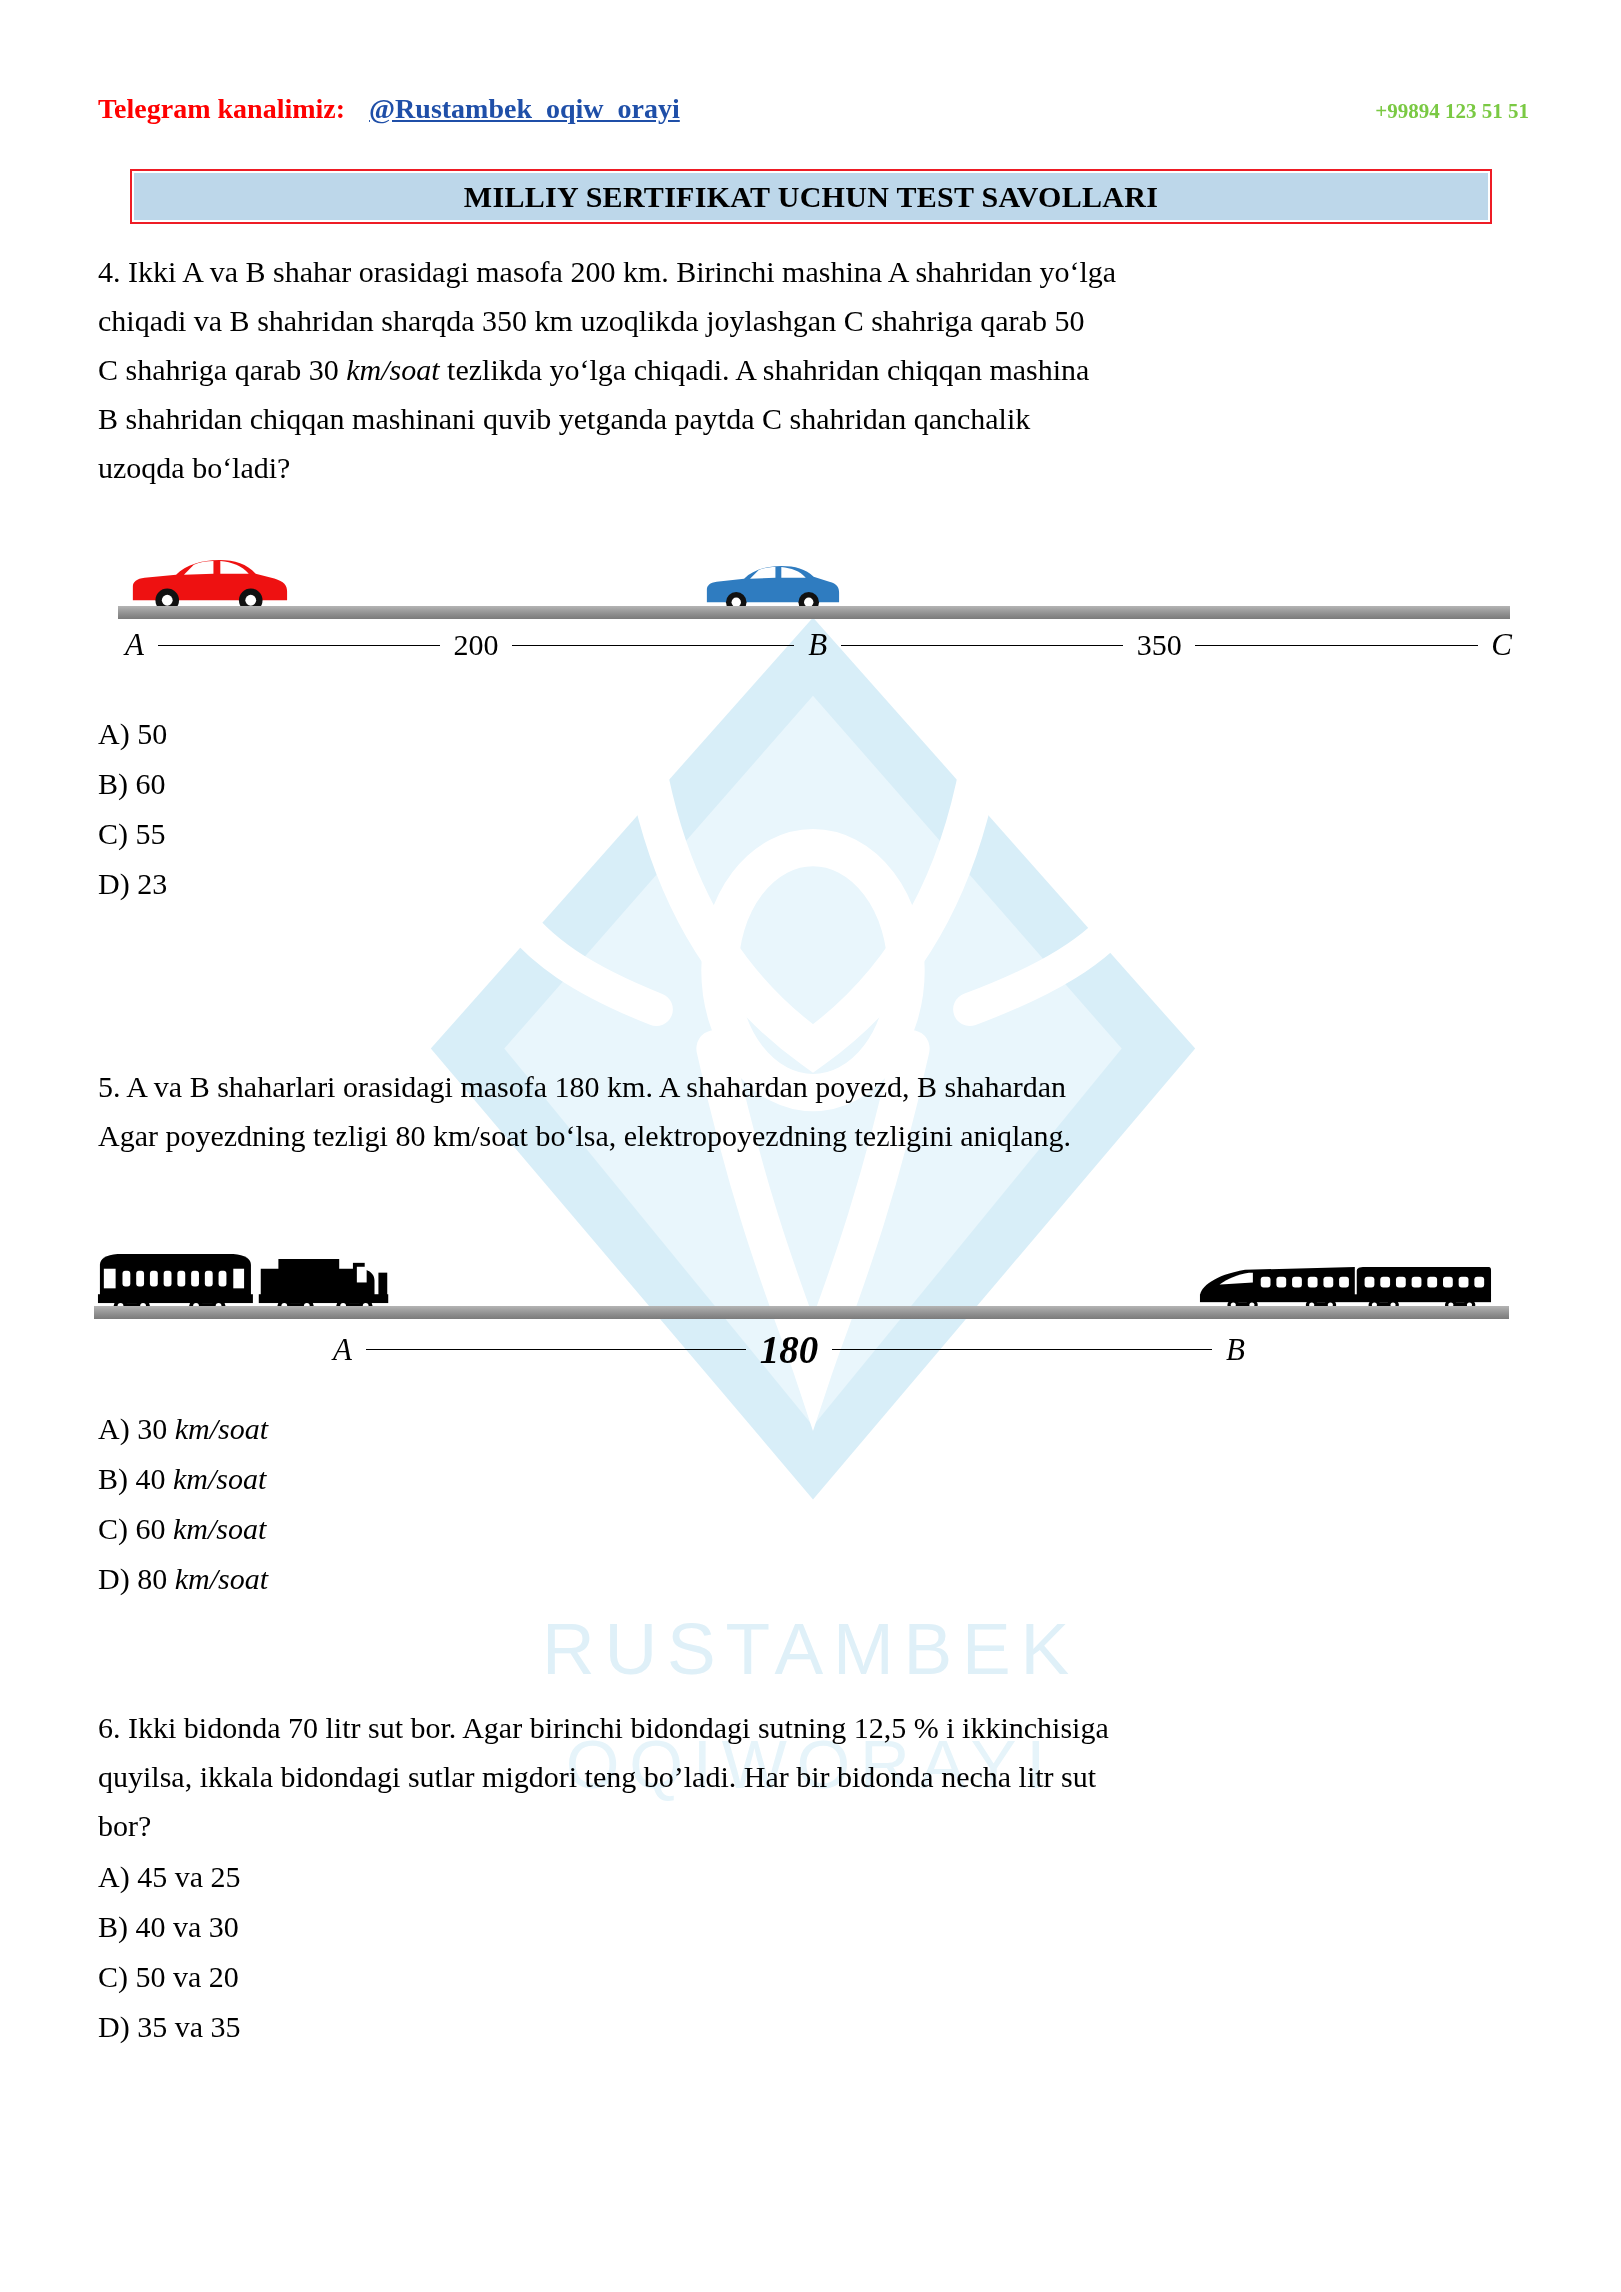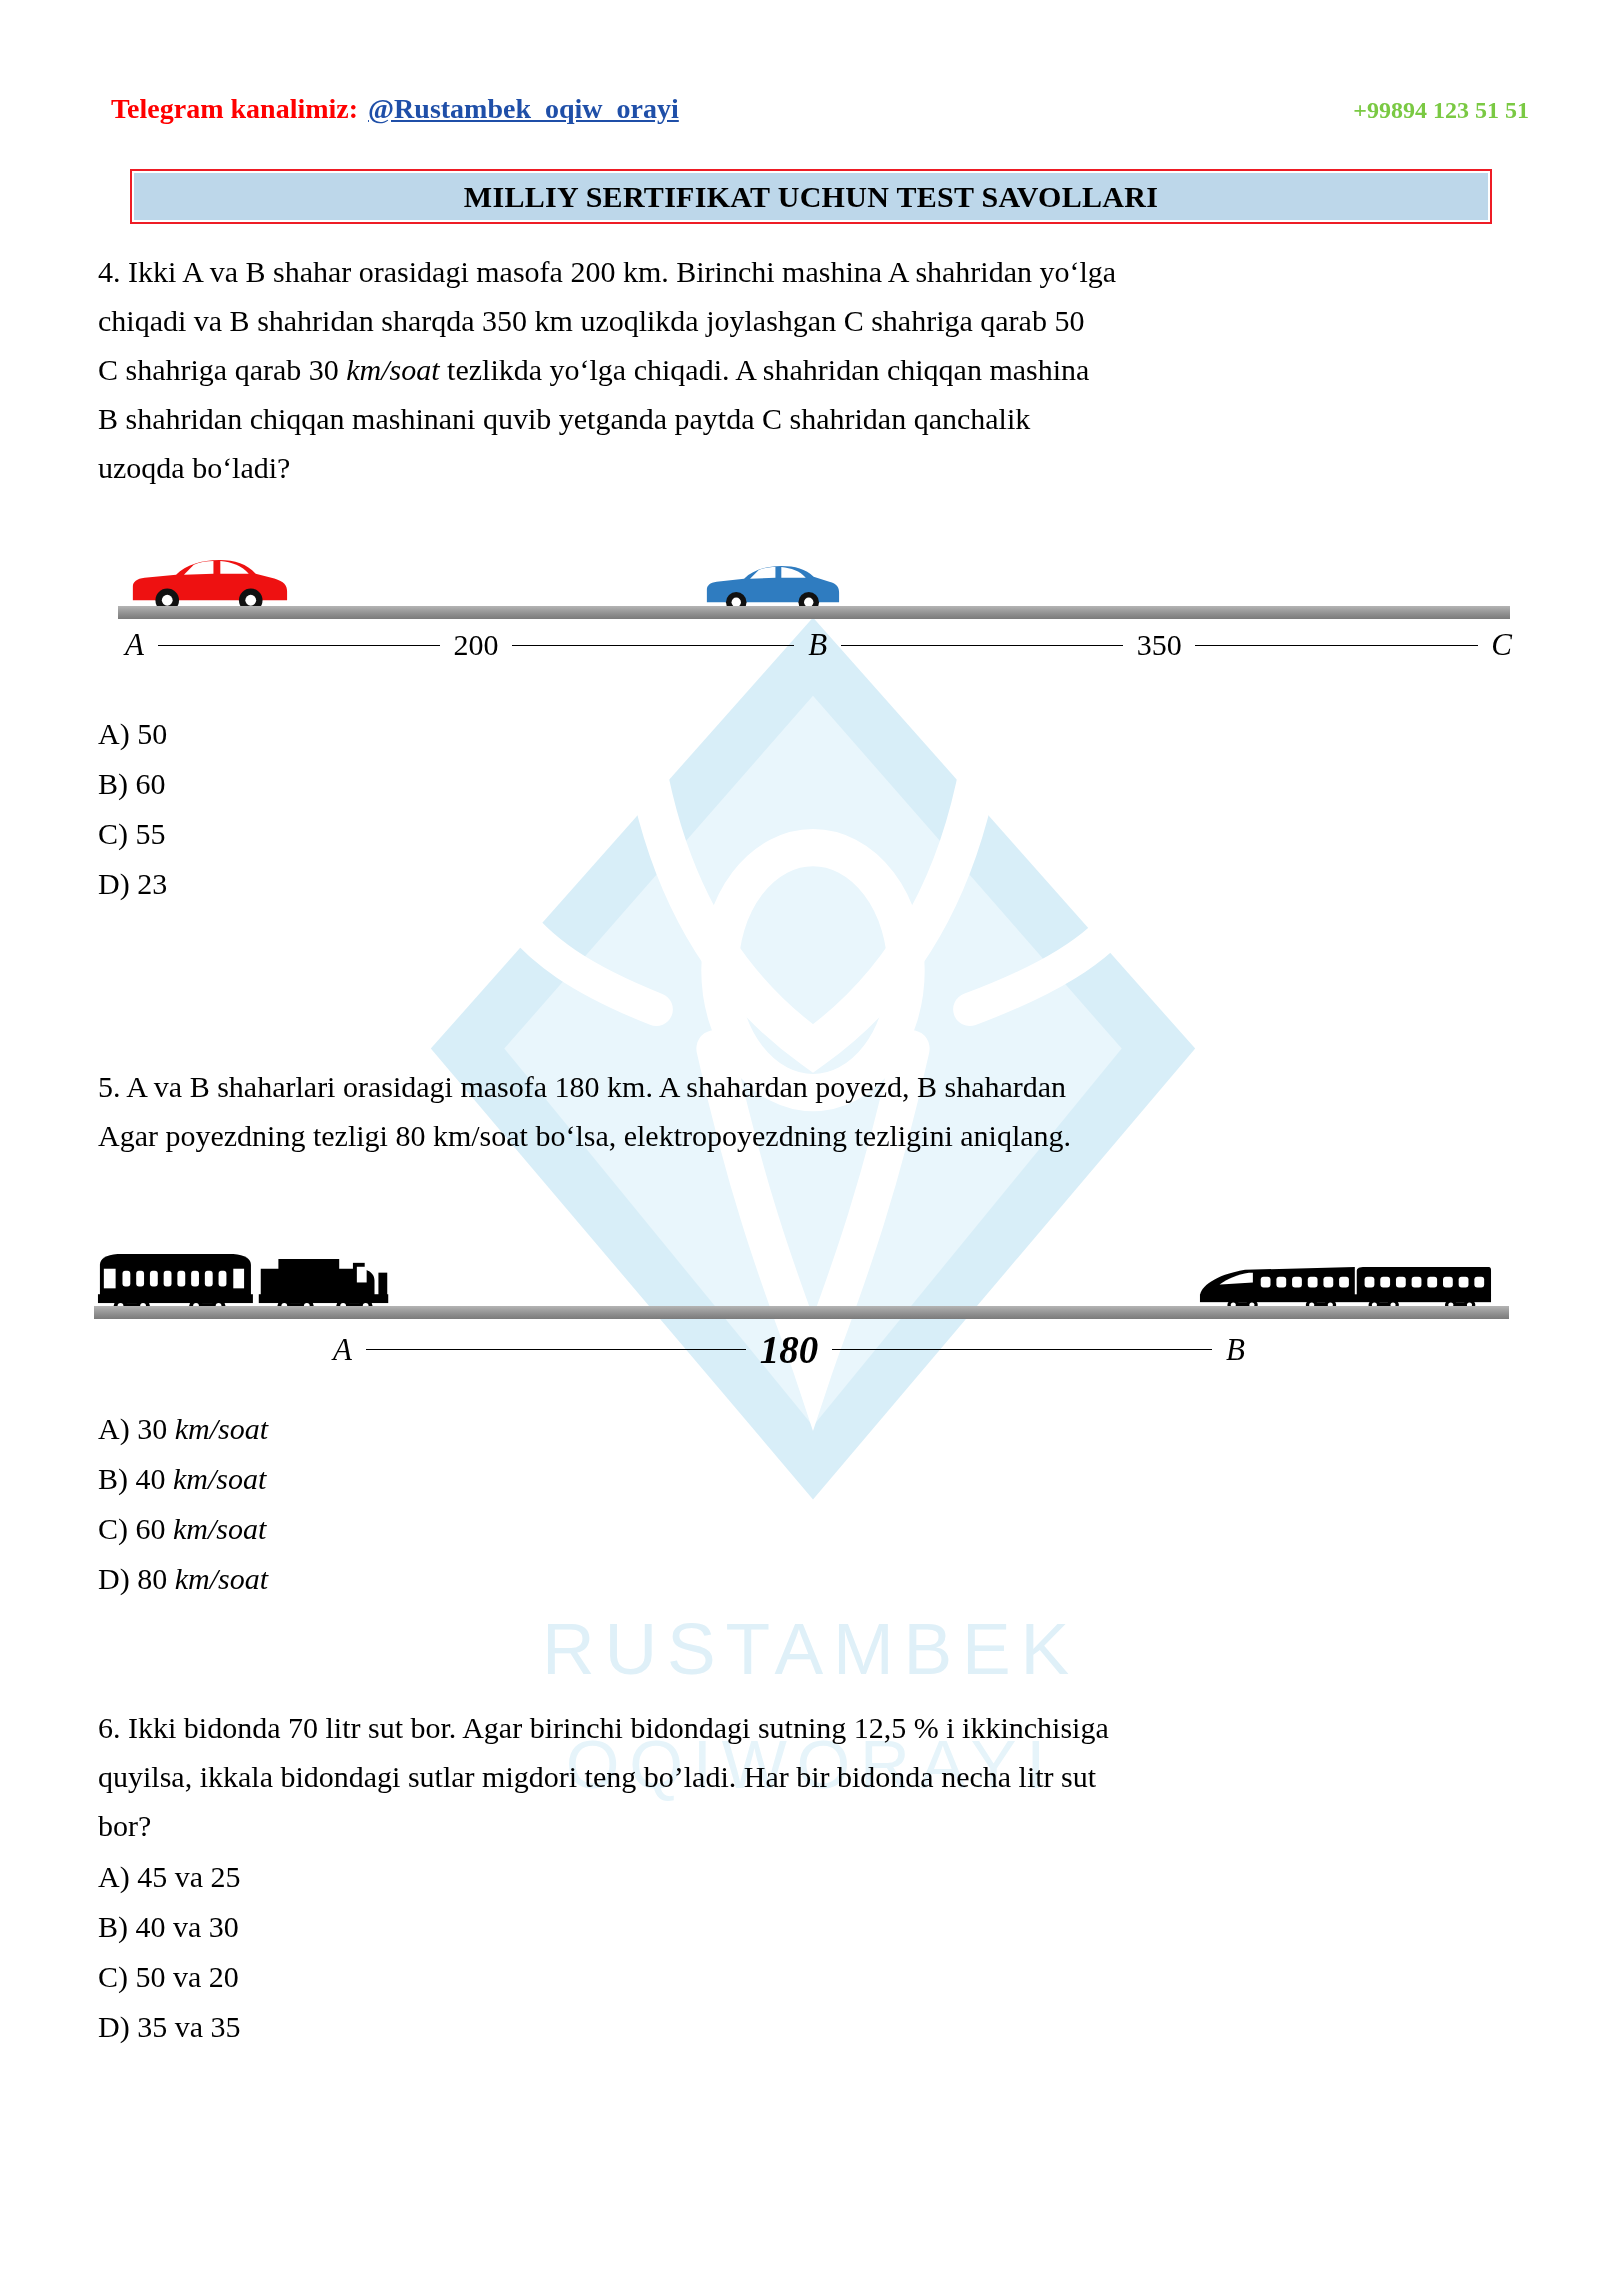--- a/index.html
+++ b/index.html
@@ -59,36 +59,36 @@
     position: absolute;
     left: 98px;
     top: 93px;
     width: 1431px;
     height: 39px;
     display: flex;
     align-items: baseline;
     justify-content: space-between;
     font-family: "Liberation Serif", serif;
   }
-  .tg-wrap { display: flex; align-items: baseline; gap: 10px; margin-left: 13px; }
+  .tg-wrap { display: flex; align-items: baseline; gap: 24px; }
   .tg-label {
     color: #ff0000;
     font-weight: bold;
     font-size: 28px;
   }
   .tg-link {
     color: #1f4fa8;
     font-weight: bold;
     font-size: 28px;
     text-decoration: underline;
   }
   .phone {
     color: #7ac943;
     font-weight: bold;
-    font-size: 24px;
+    font-size: 21px;
     white-space: nowrap;
   }
 
   .banner {
     position: absolute;
     left: 130px;
     top: 169px;
     width: 1362px;
     height: 55px;
     border: 2px solid #ee1c25;

